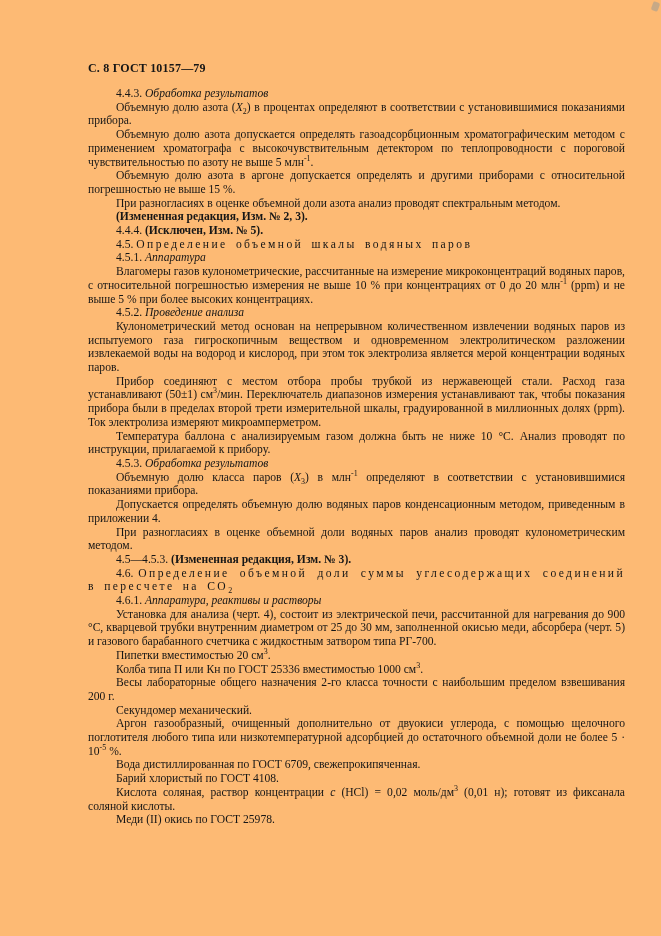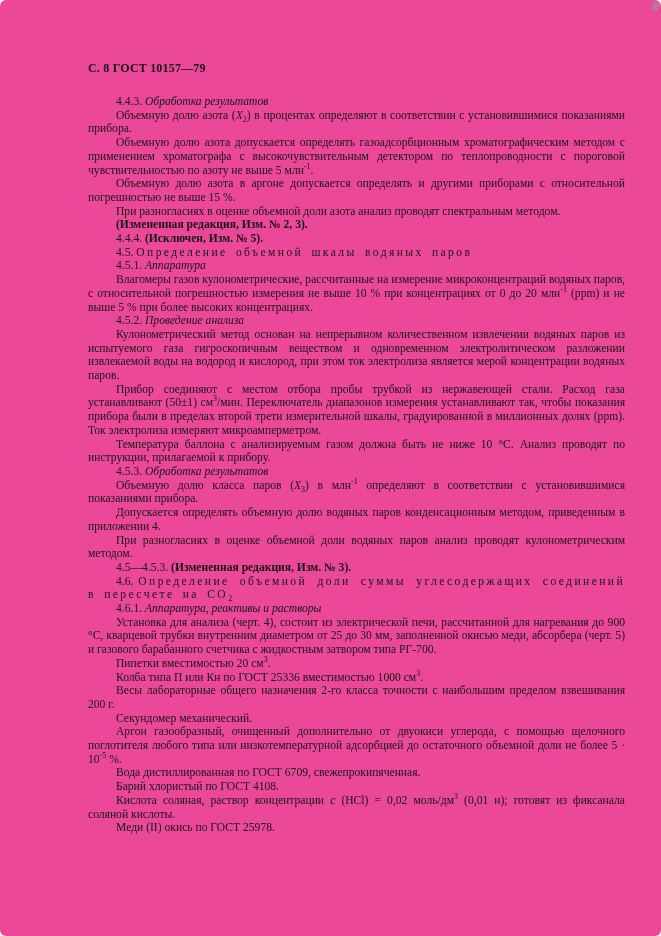--- a/index.html
+++ b/index.html
@@ -8,22 +8,21 @@
     height: 936px;
     background: #fefefe;
     position: relative;
     overflow: hidden;
     font-family: "Liberation Serif", serif;
     color: #161616;
   }
   .page {
     position: absolute;
     inset: 0;
-    background: #ec4899;
-    border-radius: 6px;
+    background: #fdba74;
   }
   .scan-mark {
     position: absolute;
     right: 2px;
     top: 2px;
     width: 7px;
     height: 9px;
     background: #9a9a96;
     opacity: .55;
     transform: rotate(20deg);
@@ -34,21 +33,21 @@
     left: 88px;
     top: 61px;
     font-size: 12px;
     font-weight: bold;
     letter-spacing: .2px;
     white-space: nowrap;
   }
   .doc-body {
     position: absolute;
     left: 88px;
-    top: 95px;
+    top: 87px;
     width: 537px;
     font-size: 11.6px;
     line-height: 13.7px;
     text-align: justify;
   }
   .doc-body p {
     margin: 0;
     text-indent: 28px;
   }
   .doc-body .i { font-style: italic; }

